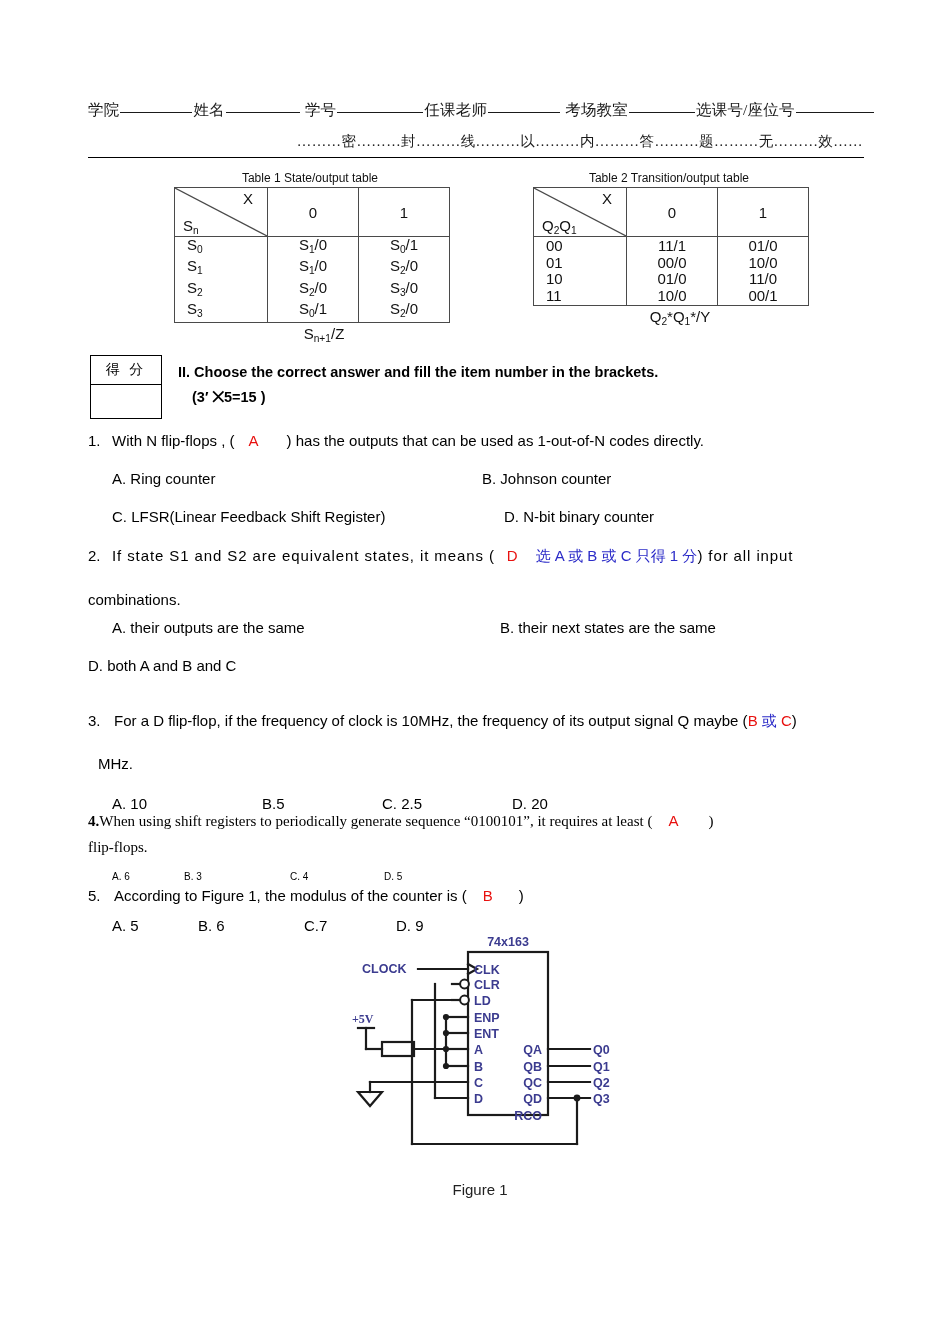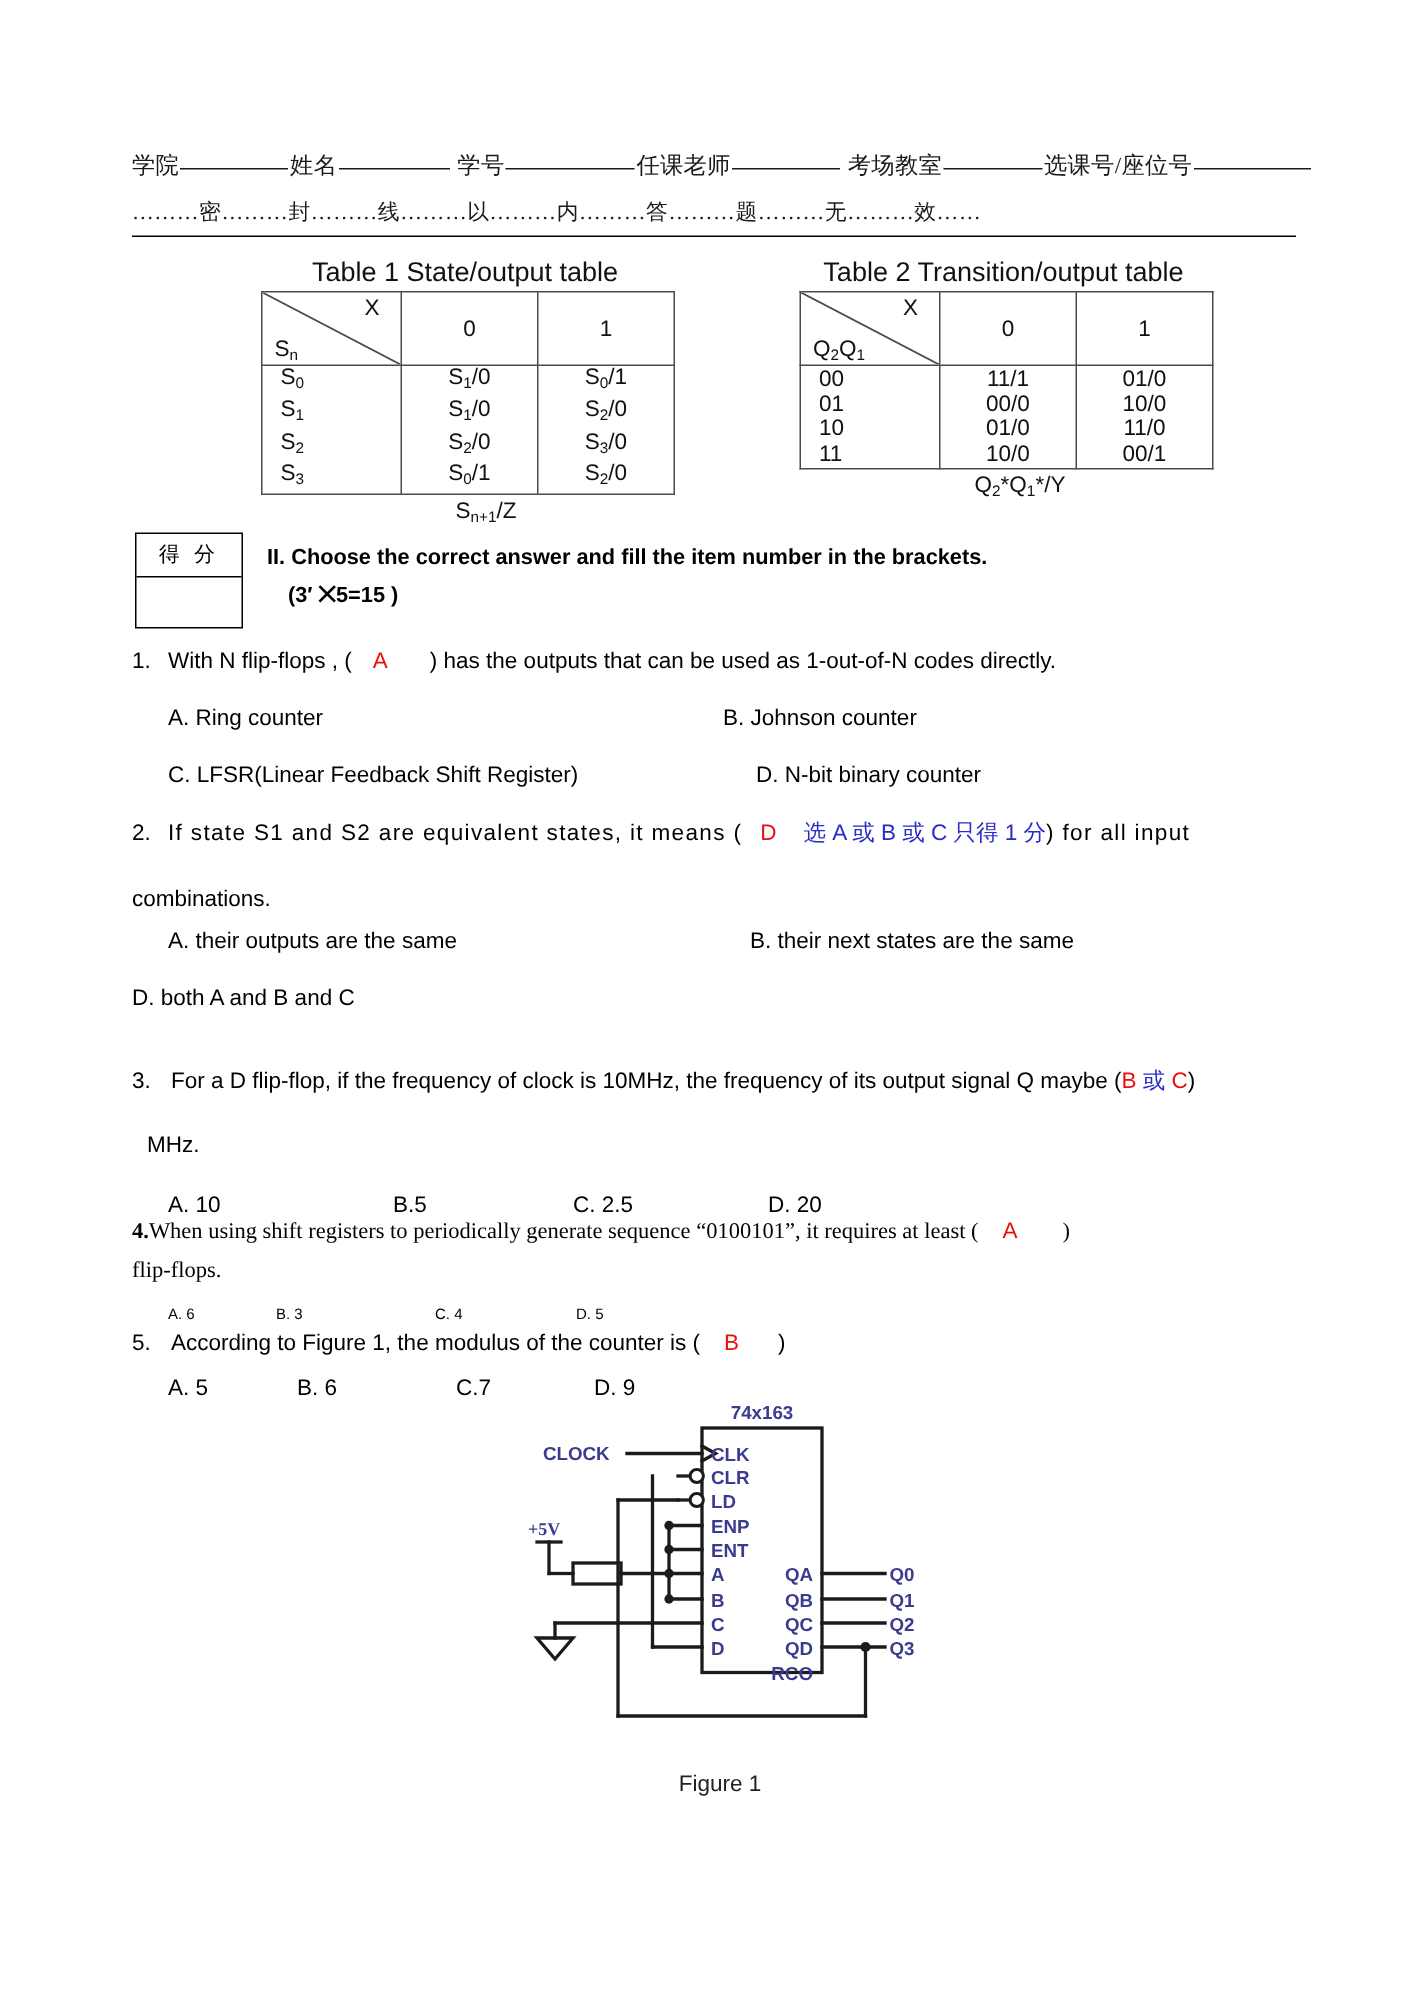--- a/index.html
+++ b/index.html
@@ -32,37 +32,37 @@
   }
   .header-line1 .rule {
     display: inline-block;
     border-bottom: 1.4px solid #1a1a1a;
     vertical-align: 2px;
     margin: 0 1px;
   }
   .header-line2 {
     font-family: "Liberation Serif", serif;
     font-size: 14.5px;
-    text-align: left;
+    text-align: right;
     margin-top: 11px;
     color: #1a1a1a;
     letter-spacing: 0.4px;
   }
   .header-rule-bottom {
     position: absolute;
     left: 88px;
     top: 157px;
     width: 776px;
     border-top: 1.6px solid #000;
   }
 
   
   .tbl-wrap { position: absolute; }
   .tbl-title {
-    font-size: 18px;
+    font-size: 12px;
     text-align: center;
     margin-bottom: 2px;
     color: #111;
     white-space: nowrap;
   }
   table.kv {
     border-collapse: collapse;
     table-layout: fixed;
   }
   table.kv td {

